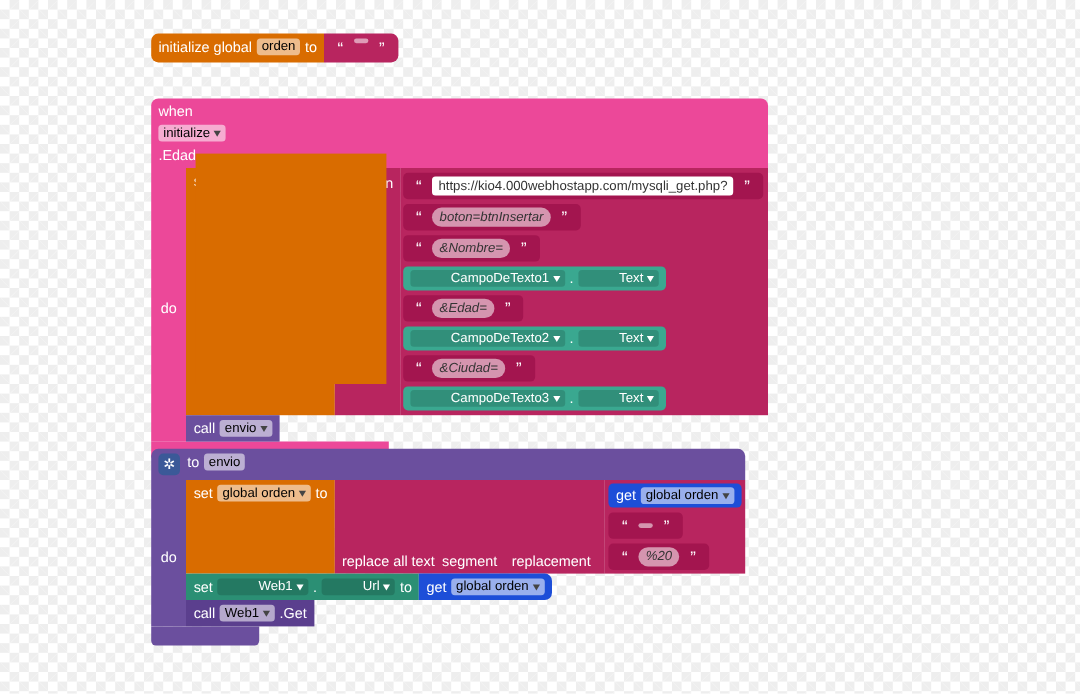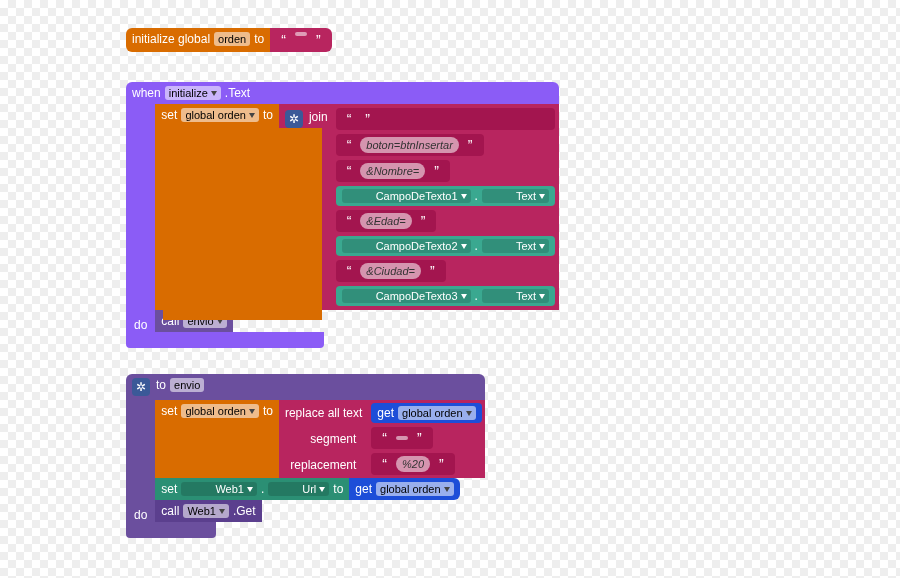--- a/index.html
+++ b/index.html
@@ -57,43 +57,43 @@
     width: 18px; height: 18px;
     border-radius: 4px;
     display: flex; align-items: center; justify-content: center;
     font-size: 12px;
     margin-right: 2px;
   }
   .c-orange { background: #d96c00; }
   .c-orange-d { background: #1d4ed8; }
   .c-pink   { background: #b8255f; }
   .c-pink-d { background: #a3154f; }
-  .c-olive  { background: #8b5cf6; }
+  .c-olive  { background: #ec4899; flex-direction: column; }
   .c-green  { background: #2b8f74; }
   .c-teal   { background: #3aa890; }
   .c-purple { background: #6b4f9e; }
   .c-purple-d{ background: #5b3f8e; }
   .do-col {
     display: flex;
-    align-items: flex-end;
+    align-items: center;
     justify-content: center;
     padding: 6px 8px 0 8px;
     color: #fff;
   }
   .cap { height: 16px; }
   .pill {
     border-radius: 4px;
     padding: 3px 6px;
     display: inline-flex;
     align-items: center;
     gap: 4px;
   }
   .arg-col {
     display: flex;
-    flex-direction: column;
+    flex-direction: row;
     align-items: flex-end;
     justify-content: space-around;
     padding: 3px 6px;
     gap: 6px;
   }
   .joinrow { display: flex; align-items: center; }
   .q { color: #fff; padding: 0 5px; font-size: 14px; }
   .txtinput {
     background: #fff; color: #333;
     padding: 2px 5px;
@@ -124,21 +124,21 @@
 </div>
 
 <div class="stack" style="left:126px; top:82px;">
 
   <div class="blk c-olive hat">
     <span>when</span>
     <span class="dd">
         <span>initialize</span>
         <span class="tri"></span>
       </span>
-    <span>.Text</span>
+    <span>.Edad</span>
   </div>
 
   <div class="row">
     <div class="do-col c-olive">
       <span>do</span>
     </div>
     <div class="vstack">
 
       <div class="row">
         <div class="blk c-orange">
@@ -152,20 +152,21 @@
 
         <div class="blk c-pink" style="align-items:flex-start; padding-top:6px;">
           <span class="gear">✲</span>
           <span>join</span>
         </div>
 
         <div class="vstack c-pink" style="padding:4px 4px 4px 2px; gap:4px;">
 
           <div class="joinrow c-pink-d pill">
             <span class="q">“</span>
+            <span class="txtinput">https://kio4.000webhostapp.com/mysqli_get.php?</span>
             <span class="q">”</span>
           </div>
 
           <div class="row">
               <div class="joinrow c-pink-d pill">
             <span class="q">“</span>
             <span class="slot">boton=btnInsertar</span>
             <span class="q">”</span>
           </div>
             </div>

